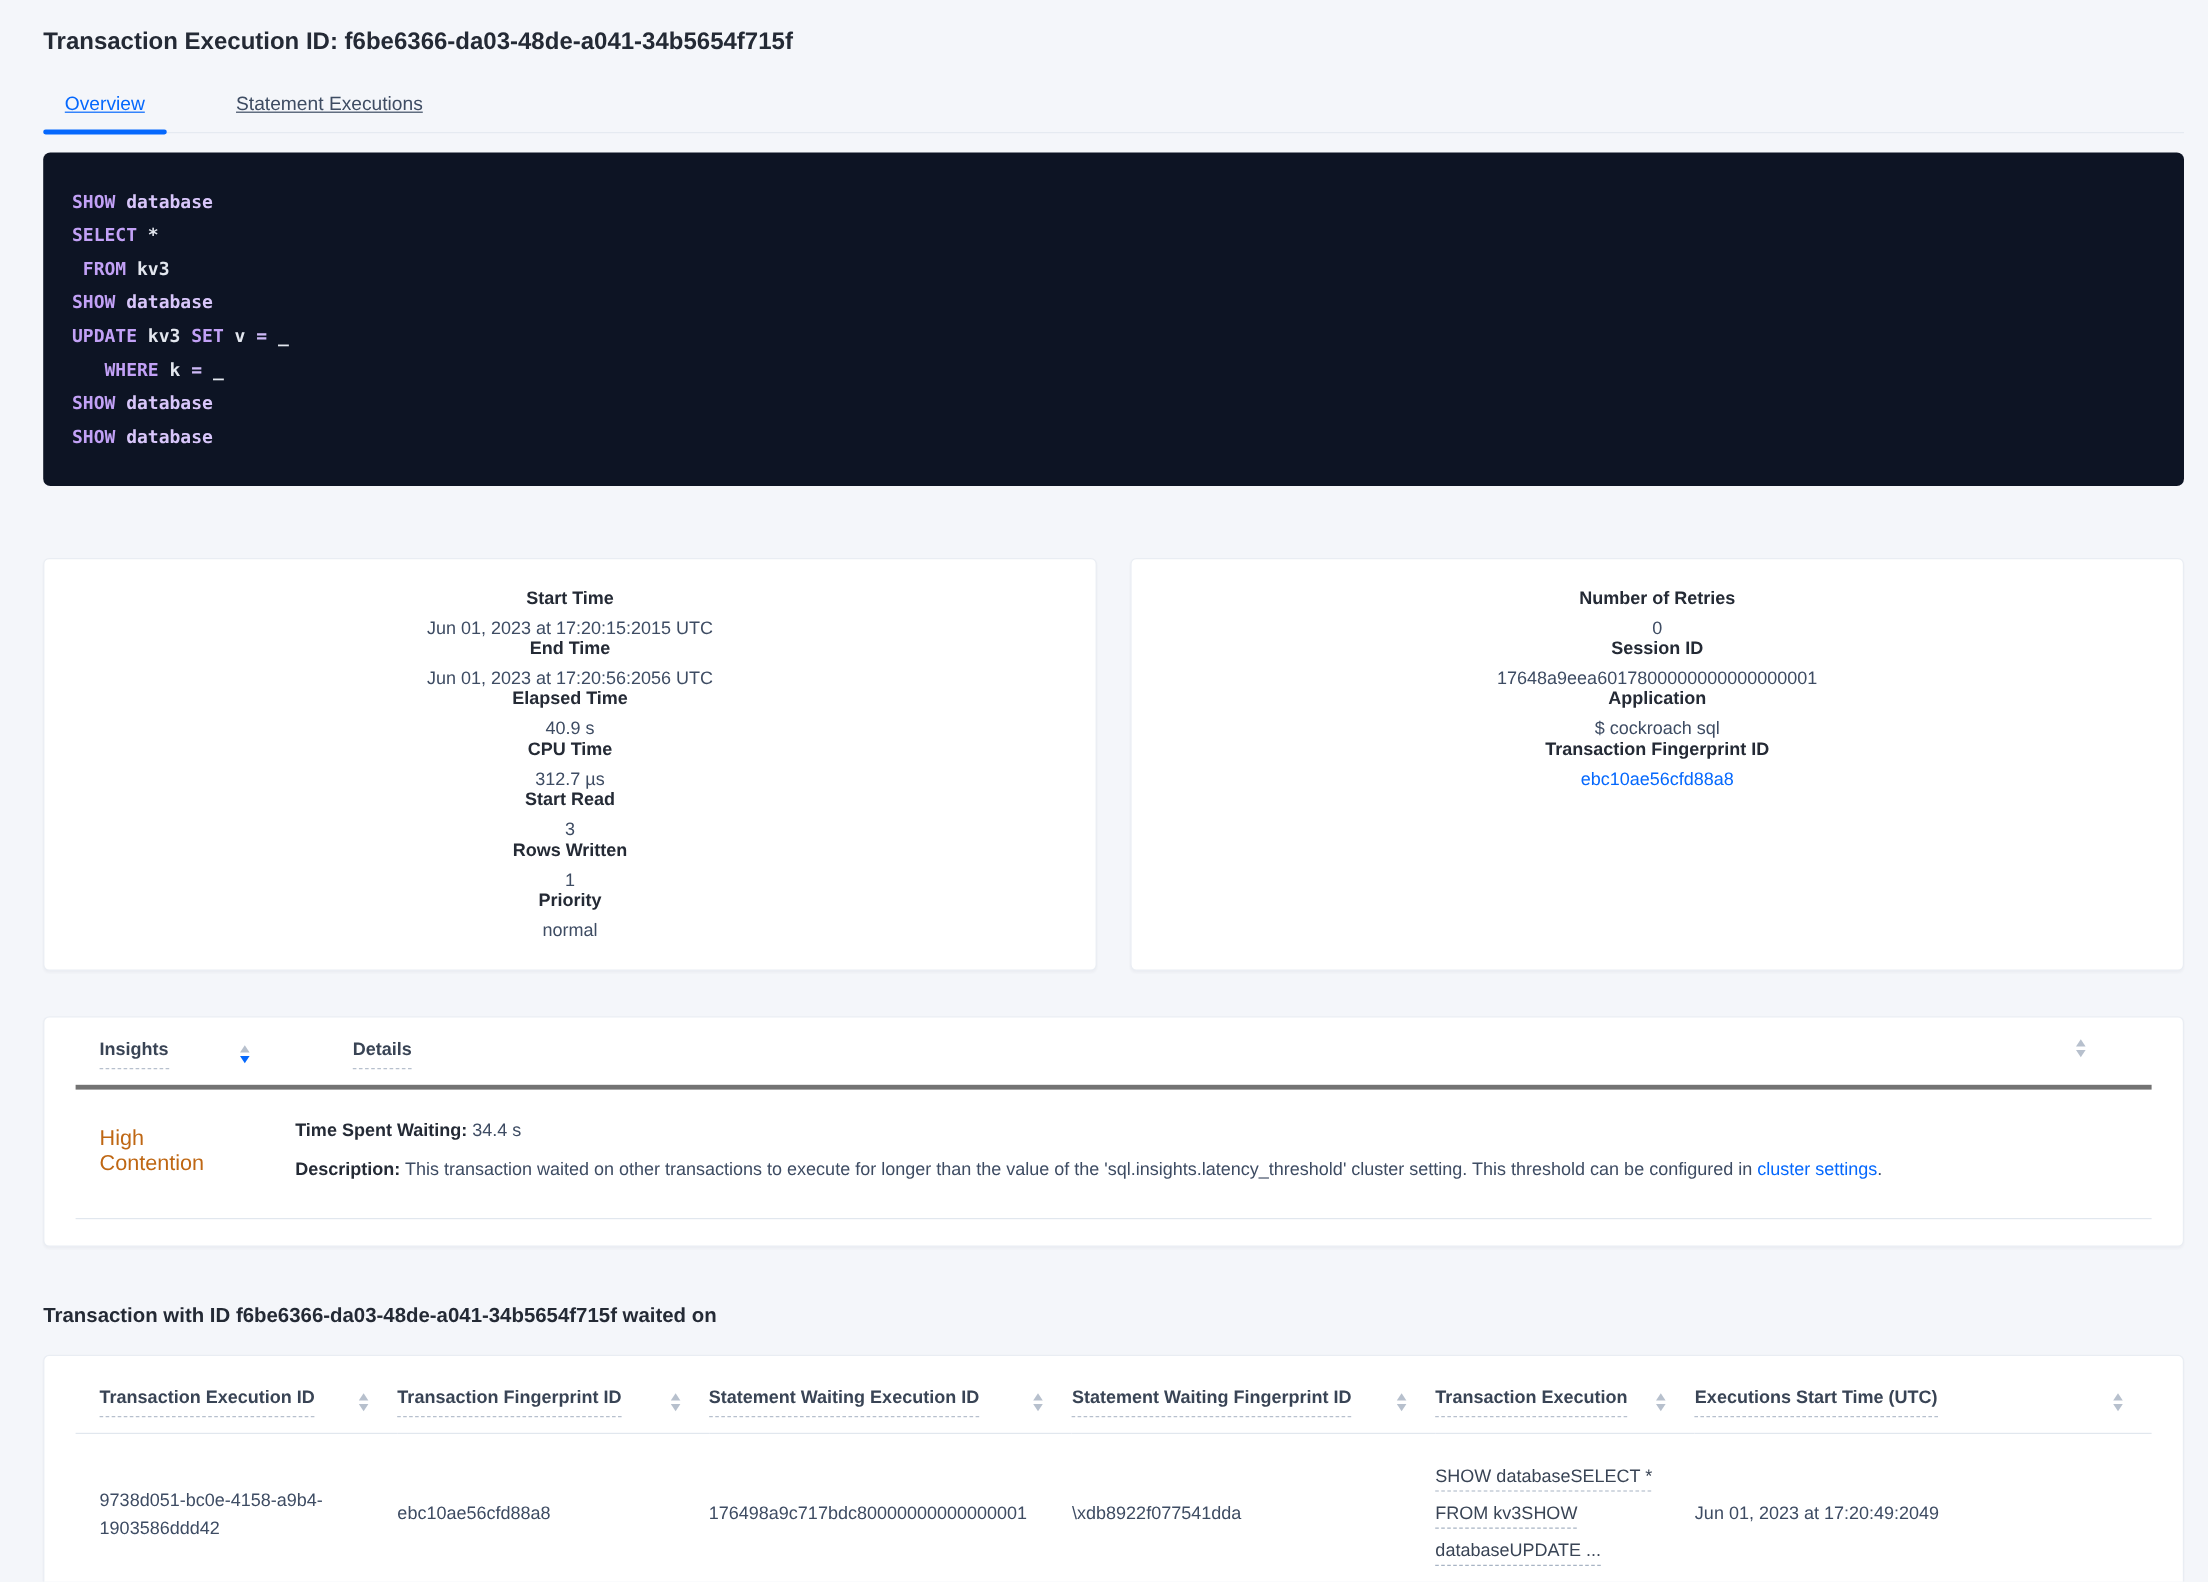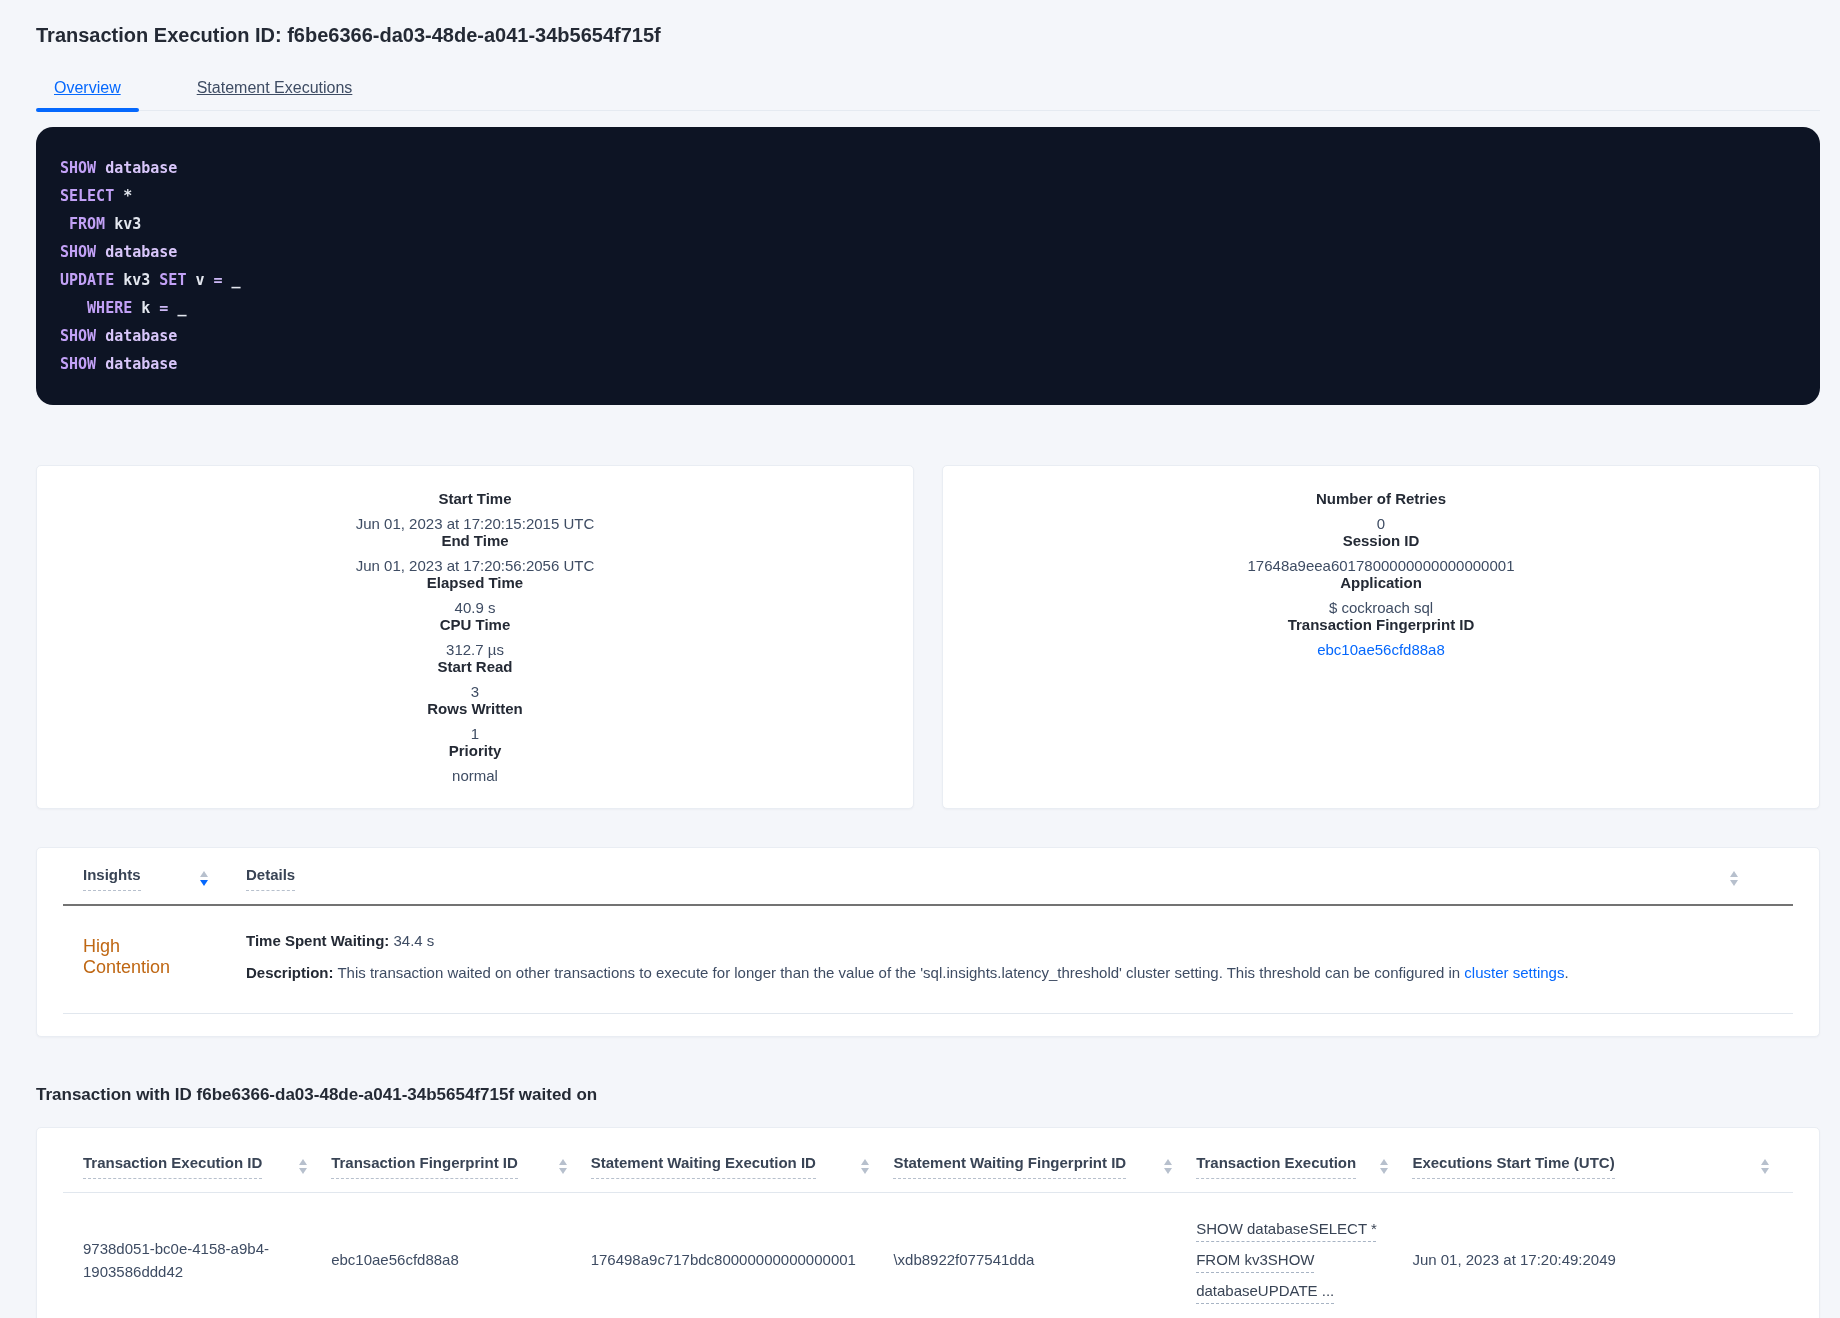--- a/index.html
+++ b/index.html
@@ -24,21 +24,21 @@
     cursor: pointer;
     text-decoration: underline;
   }
   .tab.active { color: #0568fd; }
   .tab.active::after {
     content: ""; position: absolute; left: 0; right: 0; bottom: -2px;
     height: 4px; background: #0568fd; border-radius: 2px;
   }
   
   .sql-box {
-    margin-top: 16px; background: #0d1424; border-radius: 17px;
+    margin-top: 16px; background: #0d1424; border-radius: 6px;
     padding: 27px 24px; min-height: 276px;
   }
   .code-line {
     font-family: "DejaVu Sans Mono", "Liberation Mono", monospace;
     font-size: 15px; font-weight: 700; line-height: 28px; white-space: pre;
   }
   .tok-kw  { color: #c2a1f6; }
   .tok-kw2 { color: #d8c6fa; }
   .tok-pl  { color: #e3e7ef; }
   .tok-op  { color: #cdb9f6; }
@@ -49,22 +49,23 @@
     box-shadow: 0 1px 2px rgba(40,50,70,0.04);
   }
   .kv-card { flex: 1; padding: 24px 28px; min-height: 340px; }
   .kv-row { display: flex; justify-content: space-between; align-items: center; height: 42px; flex-direction: column; }
   .kv-label { font-size: 15px; font-weight: 700; color: #242a35; }
   .kv-value { font-size: 15px; color: #3e4c63; }
   .kv-value.link { color: #0568fd; cursor: pointer; }
   
   .insights-card { margin-top: 38px; padding: 0 26px 22px; }
   .ins-header {
-    display: flex; align-items: center; padding: 18px 0 13px;
-    border-bottom: 2px solid #737373;
+    display: flex; padding: 18px 0 13px;
+    border-bottom: 4px solid #737373;
+    gap: 48px;
   }
   .ins-col1 { width: 183px; padding-left: 20px; padding-right: 38px;
               display: flex; align-items: center; justify-content: space-between; }
   .th-label {
     font-size: 15px; font-weight: 700; color: #394455;
     border-bottom: 1px dashed #b7c0cd; padding-bottom: 7px; cursor: pointer;
   }
   .ins-header-right { margin-left: auto; margin-right: 55px; }
   .sort { display: inline-flex; flex-direction: column; gap: 3px; cursor: pointer; }
   .tri { width: 0; height: 0; border-left: 4.5px solid transparent; border-right: 4.5px solid transparent; }

